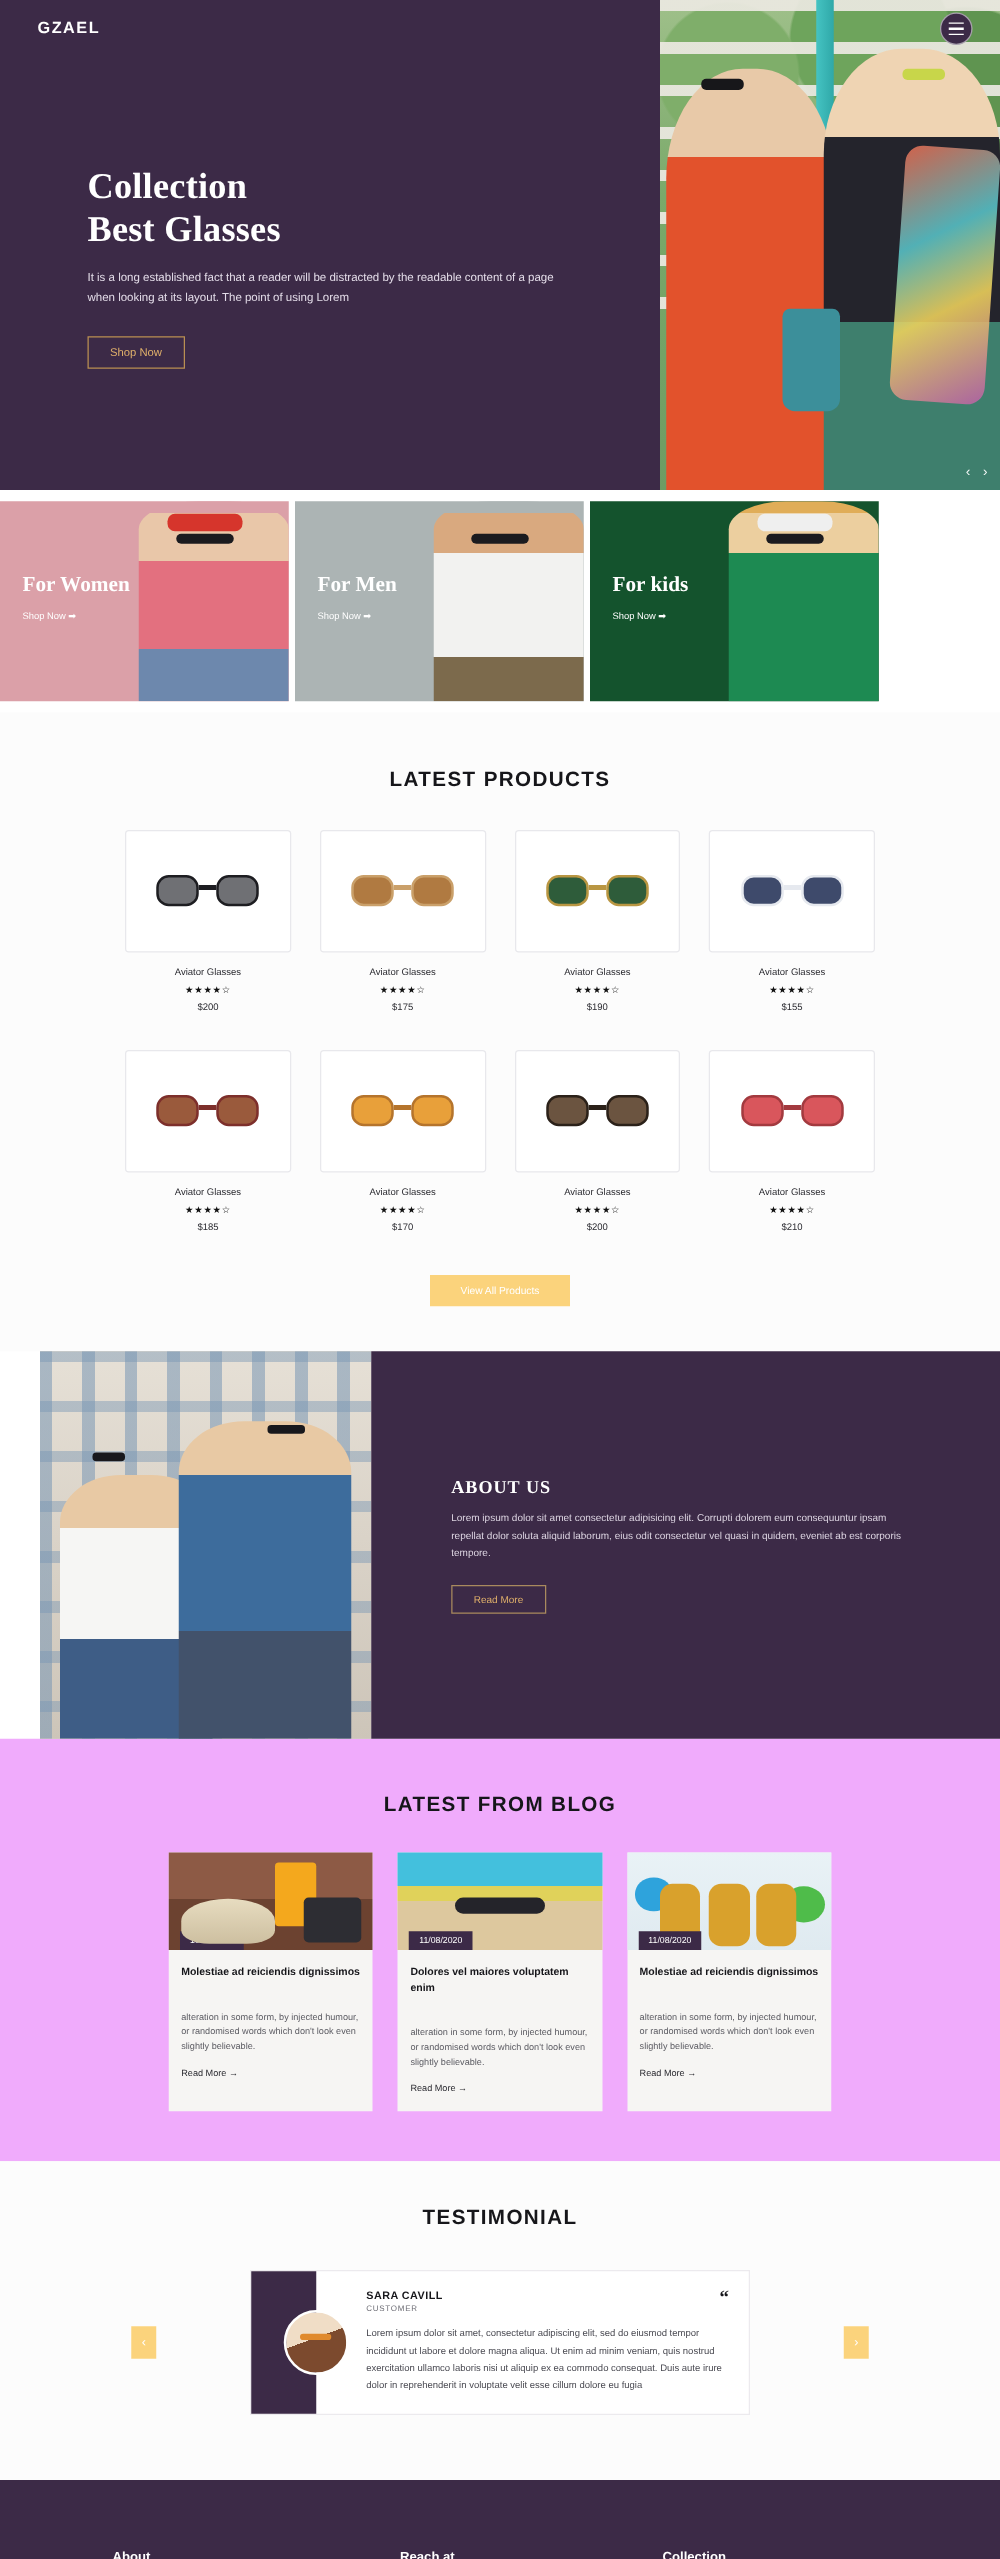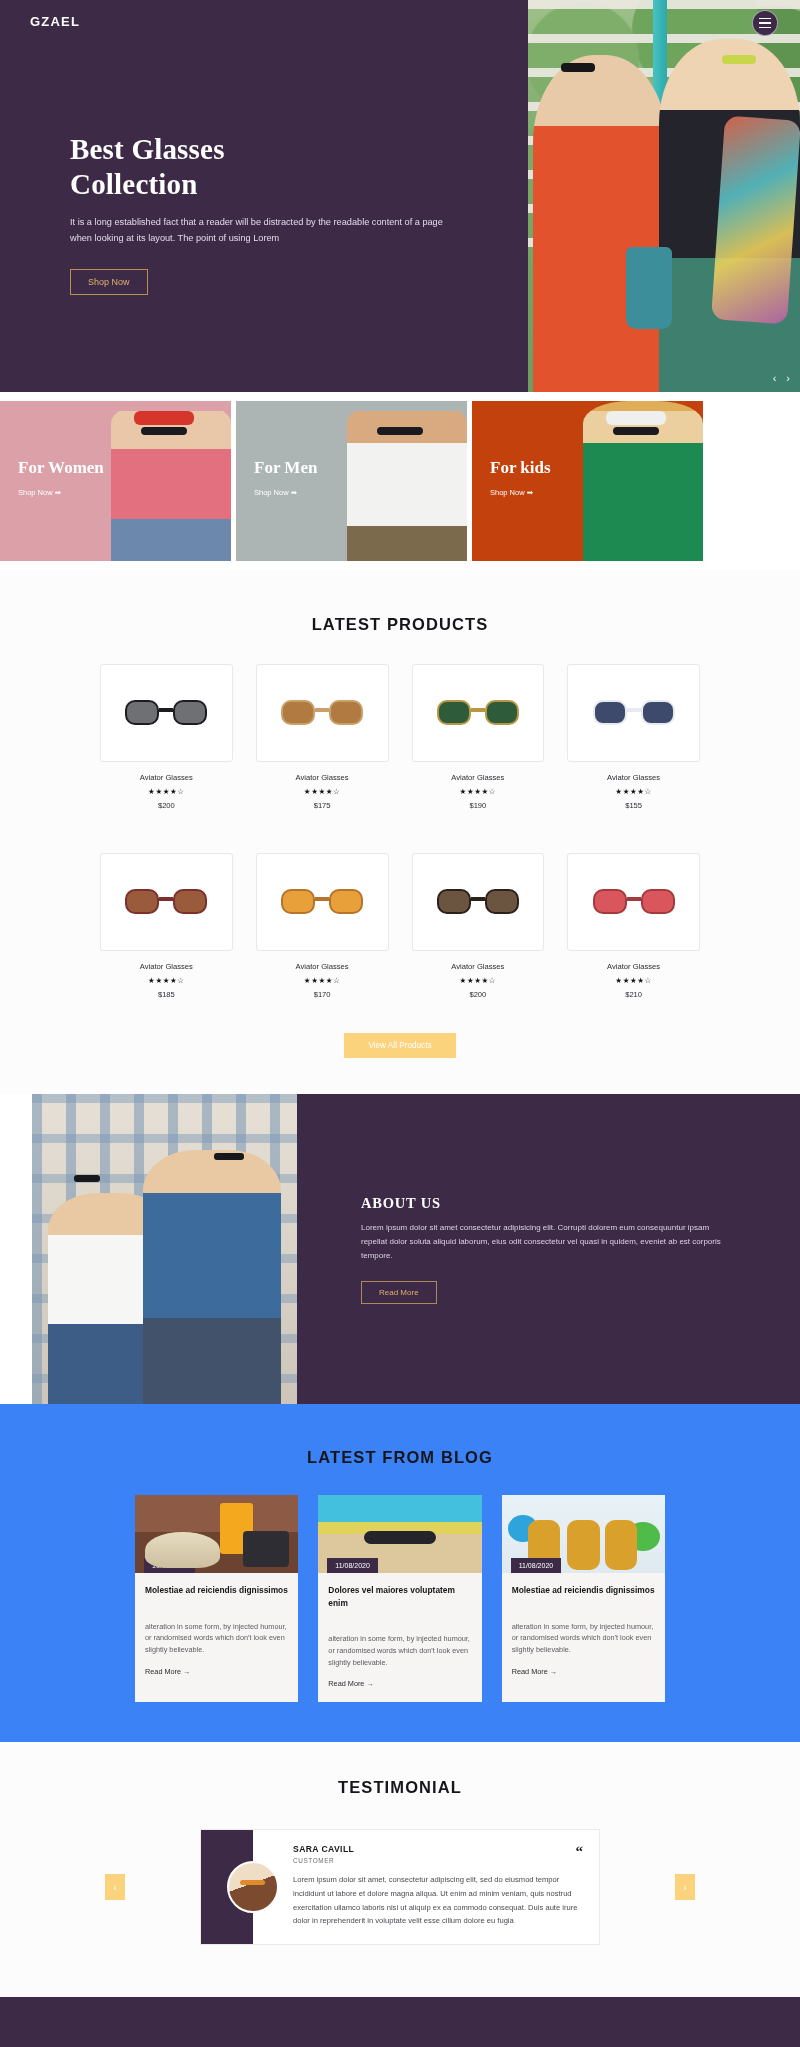--- a/index.html
+++ b/index.html
@@ -115,21 +115,21 @@
   .cats {
     display:flex; gap:5px; width:800px;
     background:#ffffff;
     padding: 9px 0 9px 0;
   }
   .cat {
     position:relative; width:231px; height:160px; overflow:hidden;
   }
   .cat.c1 { background:#dba0a8; }
   .cat.c2 { background:#acb4b4; }
-  .cat.c3 { background:#c2410c; }
+  .cat.c3 { background:#14532d; }
   .cat .ph {
     position:absolute; right:0; bottom:0; width:52%; height:100%;
   }
   .cat.c1 .ph { background: linear-gradient(180deg,#dba0a8 0 6%,#e9c7a9 6% 30%, #e3707f 30% 74%, #6d88ad 74% 100%); border-radius:40% 40% 0 0/14% 14% 0 0;}
   .cat.c2 .ph { background: linear-gradient(180deg,#acb4b4 0 6%,#d9a97f 6% 26%, #f2f2f0 26% 78%, #7c6a4c 78% 100%); border-radius:38% 38% 0 0/14% 14% 0 0;}
   .cat.c3 .ph { background: linear-gradient(180deg,#e0ad58 0 6%,#eccf9f 6% 26%, #1d8a52 26% 100%); border-radius:38% 38% 0 0/14% 14% 0 0;}
   .cat .hat {
     position:absolute; right:16%; top:6%; width:26%; height:9%;
     border-radius:6px;
   }
@@ -156,21 +156,21 @@
   .sec-sub {
     text-align:center; margin-top:7px;
     font-family:"Liberation Serif", serif;
     font-size:8.2px; color:#55505b;
   }
 
   
   .products-wrap { background:#fcfcfc; padding:45px 0 36px; }
   .prod-grid {
     width:600px; margin:30px auto 0;
-    display:grid; grid-template-columns:repeat(4,1fr); gap:43px 23px;
+    display:grid; grid-template-columns:repeat(4,1fr); gap:30px 23px;
   }
   .prod { width:100%; }
   .prod-box {
     height:98px; border:1px solid #e8e8ec; background:#ffffff;
     border-radius:3px; display:flex; align-items:center; justify-content:center;
   }
   .sg { position:relative; width:82px; height:26px; }
   .sg .lens {
     position:absolute; top:0; width:34px; height:25px; border-radius:10px;
   }
@@ -227,21 +227,21 @@
   .about-body {
     margin-top:9px; color:#ddd5e2; font-size:8px; line-height:1.75; max-width:390px;
   }
   .about-btn {
     margin-top:18px; align-self:flex-start;
     padding:6px 17px; border:1px solid #a98a5e; color:#e0b06a;
     background:transparent; font-size:8px; cursor:pointer;
   }
 
   
-  .blog-wrap { background:#3b82f6; padding:44px 0 40px; }
+  .blog-wrap { background:#f0abfc; padding:44px 0 40px; }
   .blog-grid {
     width:530px; margin:28px auto 0;
     display:grid; grid-template-columns:repeat(3,1fr); gap:20px;
   }
   .bcard { background:#f6f5f3; }
   .bimg { position:relative; height:78px; overflow:hidden; }
   .bimg.i1 { background:linear-gradient(180deg,#8d5a45 0 48%, #6c4230 48% 100%); }
   .bimg.i1::after{ content:""; position:absolute; left:6%; bottom:6%; width:46%; height:46%;
     background:linear-gradient(180deg,#e7dcc0,#cdbfa0); border-radius:50% 50% 30% 30%;}
   .bimg.i1 .juice{ position:absolute; left:52%; top:10%; width:20%; height:66%; background:#f4a81d; border-radius:3px;}
@@ -328,22 +328,22 @@
     <div class="logo">GZAEL</div>
 
     <div class="menu-btn">
       <span></span>
       <span></span>
       <span></span>
     </div>
 
     <div class="hero-inner">
       <div class="hero-title">
+        <div>Collection</div>
         <div>Best Glasses</div>
-        <div>Collection</div>
       </div>
       <div class="hero-sub">It is a long established fact that a reader will be distracted by the readable content of a page when looking at its layout. The point of using Lorem</div>
       <button class="hero-btn">Shop Now</button>
     </div>
 
     <div class="hero-nav">
       <div>‹</div>
       <div>›</div>
     </div>
   </section>

